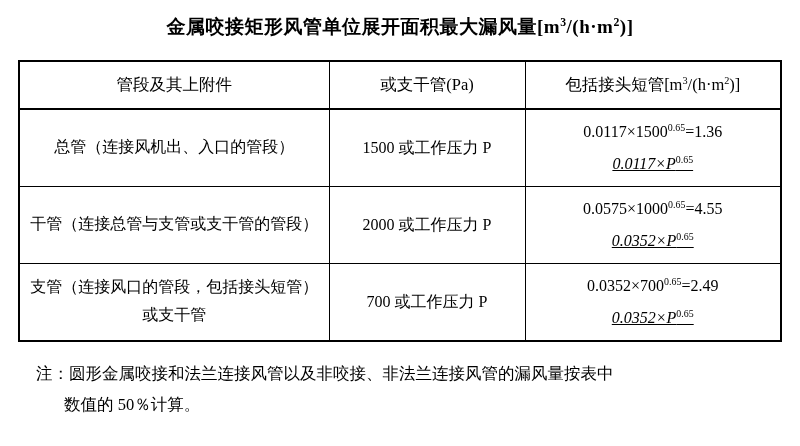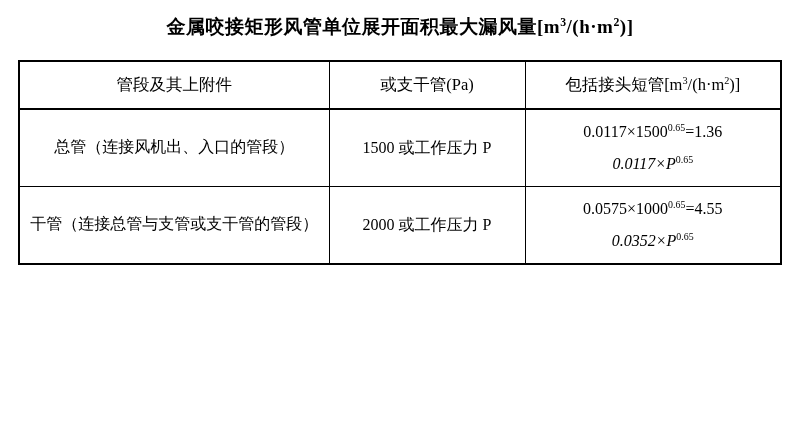--- a/index.html
+++ b/index.html
@@ -78,21 +78,21 @@
   td.c2 {
     font-size: 16.5px;
   }
   td.c3 {
     font-size: 15.5px;
     line-height: 2.0;
     padding-top: 8px;
     padding-bottom: 8px;
   }
   td.c3 .line1 { display: block; white-space: nowrap; }
-  td.c3 .line2 { display: block; white-space: nowrap; }
+  td.c3 .line2 { display: block; white-space: nowrap; text-decoration: underline; }
   .ital { font-style: italic; }
 
   .row-tall { height: 76px; }
 
   
   .note {
     margin: 16px 24px 0 36px;
     font-size: 16.5px;
     line-height: 1.9;
   }
@@ -132,18 +132,30 @@
           </td>
         </tr>
         <tr class="row-tall">
           <td class="c1">干管（连接总管与支管或支干管的管段）</td>
           <td class="c2"><span>2000 或工作压力 P</span></td>
           <td class="c3">
             <span class="line1"><span>0.0575×1000</span><sup>0.65</sup><span>=4.55</span></span>
             <span class="line2"><span class="ital">0.0352×P</span><sup>0.65</sup></span>
           </td>
         </tr>
+        <tr class="row-tall">
+          <td class="c1">支管（连接风口的管段，包括接头短管）或支干管</td>
+          <td class="c2"><span>700 或工作压力 P</span></td>
+          <td class="c3">
+            <span class="line1"><span>0.0352×700</span><sup>0.65</sup><span>=2.49</span></span>
+            <span class="line2"><span class="ital">0.0352×P</span><sup>0.65</sup></span>
+          </td>
+        </tr>
       </tbody>
     </table>
   </div>
 
+  <div class="note">
+    <span class="l1">注：圆形金属咬接和法兰连接风管以及非咬接、非法兰连接风管的漏风量按表中</span>
+    <span class="l2">数值的 50％计算。</span>
+  </div>
 
 </div>
 
 </body></html>

